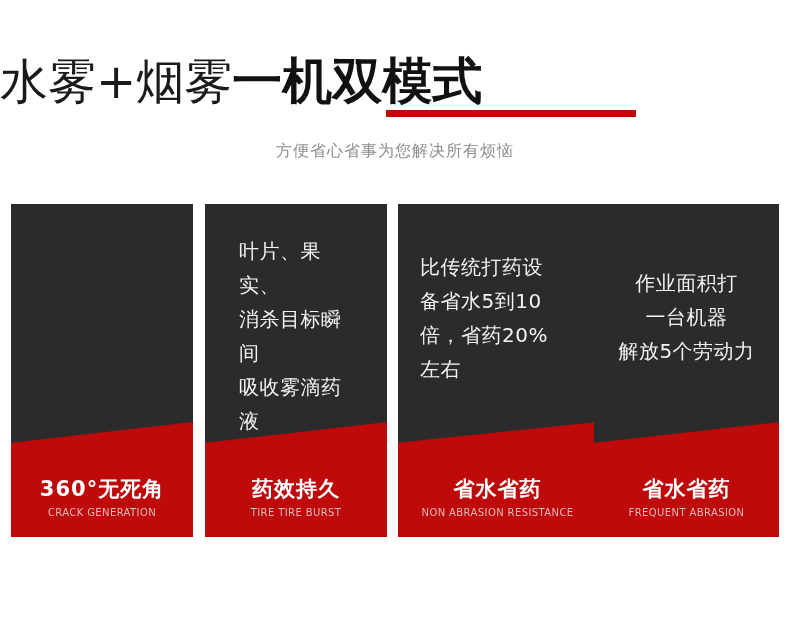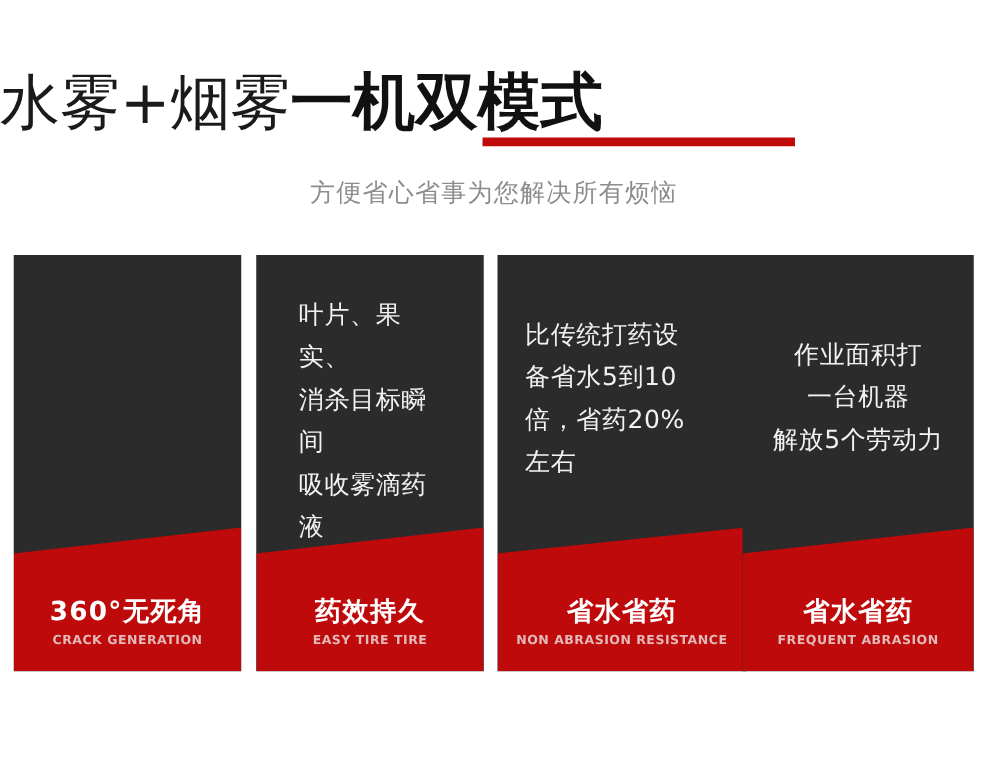--- a/index.html
+++ b/index.html
@@ -56,21 +56,21 @@
     width: 250px;
     height: 7px;
     background: #c00a0a;
   }
   .subtitle {
     position: absolute;
     left: 0;
     top: 140px;
     width: 790px;
     text-align: center;
-    font-size: 20px;
+    font-size: 16px;
     color: #8d8d8d;
     letter-spacing: 1px;
     line-height: 1.4;
   }
 
   
   .cards {
     position: absolute;
     left: 11px;
     top: 204px;
@@ -130,21 +130,21 @@
     font-weight: 700;
     color: #ffffff;
     letter-spacing: 1px;
     line-height: 1.25;
     display: block;
   }
   .card-sub {
     display: block;
     margin-top: 5px;
     font-size: 10px;
-    font-weight: 700;
+    font-weight: 400;
     color: #e3b9b9;
     letter-spacing: 0.4px;
     line-height: 1.2;
   }
 </style>
 </head>
 <body>
 
 <div class="page">
 
@@ -164,21 +164,21 @@
         <span class="card-kicker">360°无死角</span>
         <span class="card-sub">CRACK GENERATION</span>
       </div>
     </div>
 
     <div class="card c1">
       <div class="card-body">叶片、果实、<br>消杀目标瞬间<br>吸收雾滴药液<br>无痕迹，不易<br>被冲刷</div>
       <div class="card-band"></div>
       <div class="card-footer">
         <span class="card-kicker">药效持久</span>
-        <span class="card-sub">EASY TIRE TIRE</span>
+        <span class="card-sub">TIRE TIRE BURST</span>
       </div>
     </div>
 
     <div class="card c2">
       <div class="card-body">比传统打药设<br>备省水5到10<br>倍，省药20%<br>左右</div>
       <div class="card-band"></div>
       <div class="card-footer">
         <span class="card-kicker">省水省药</span>
         <span class="card-sub">NON ABRASION RESISTANCE</span>
       </div>

